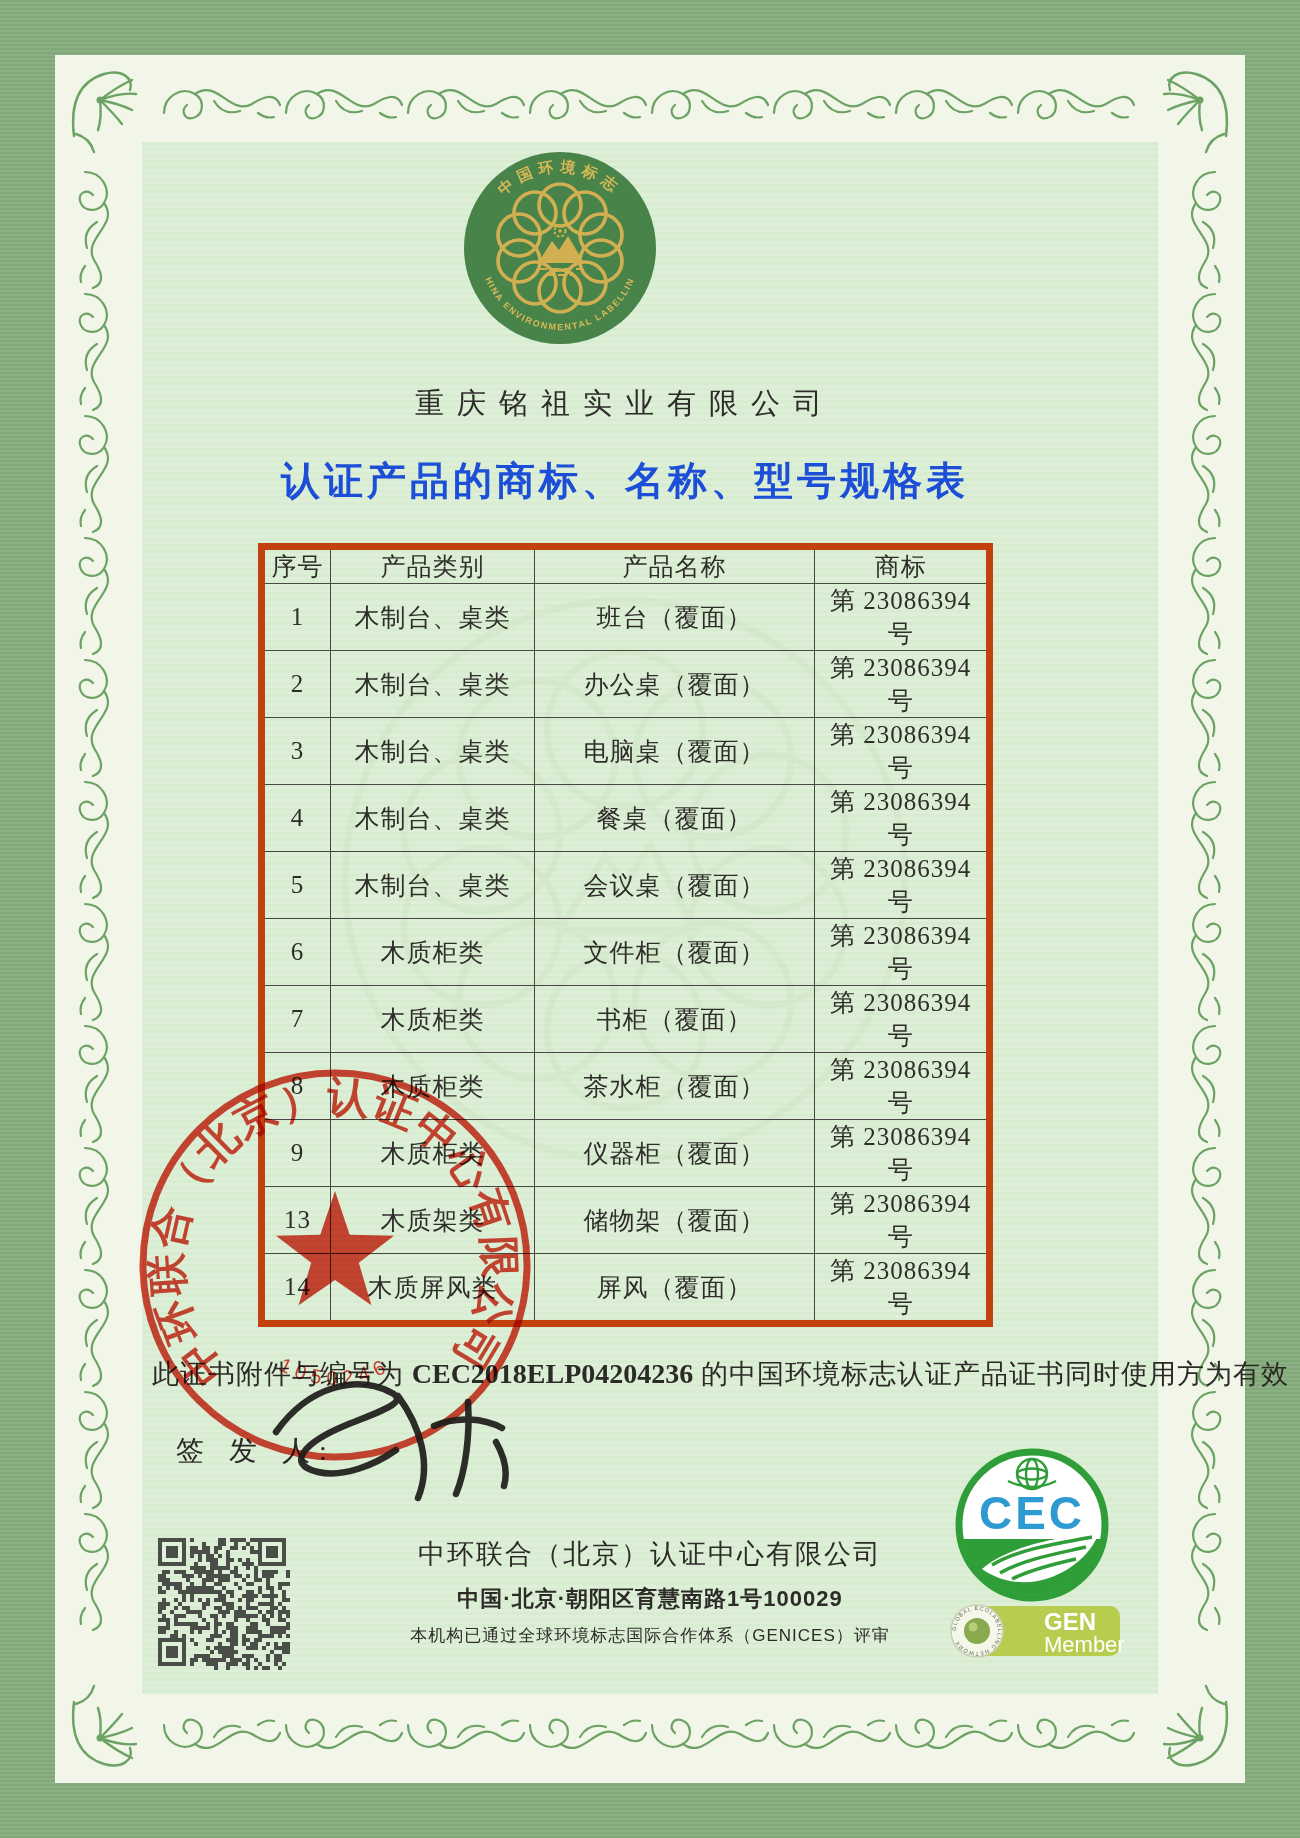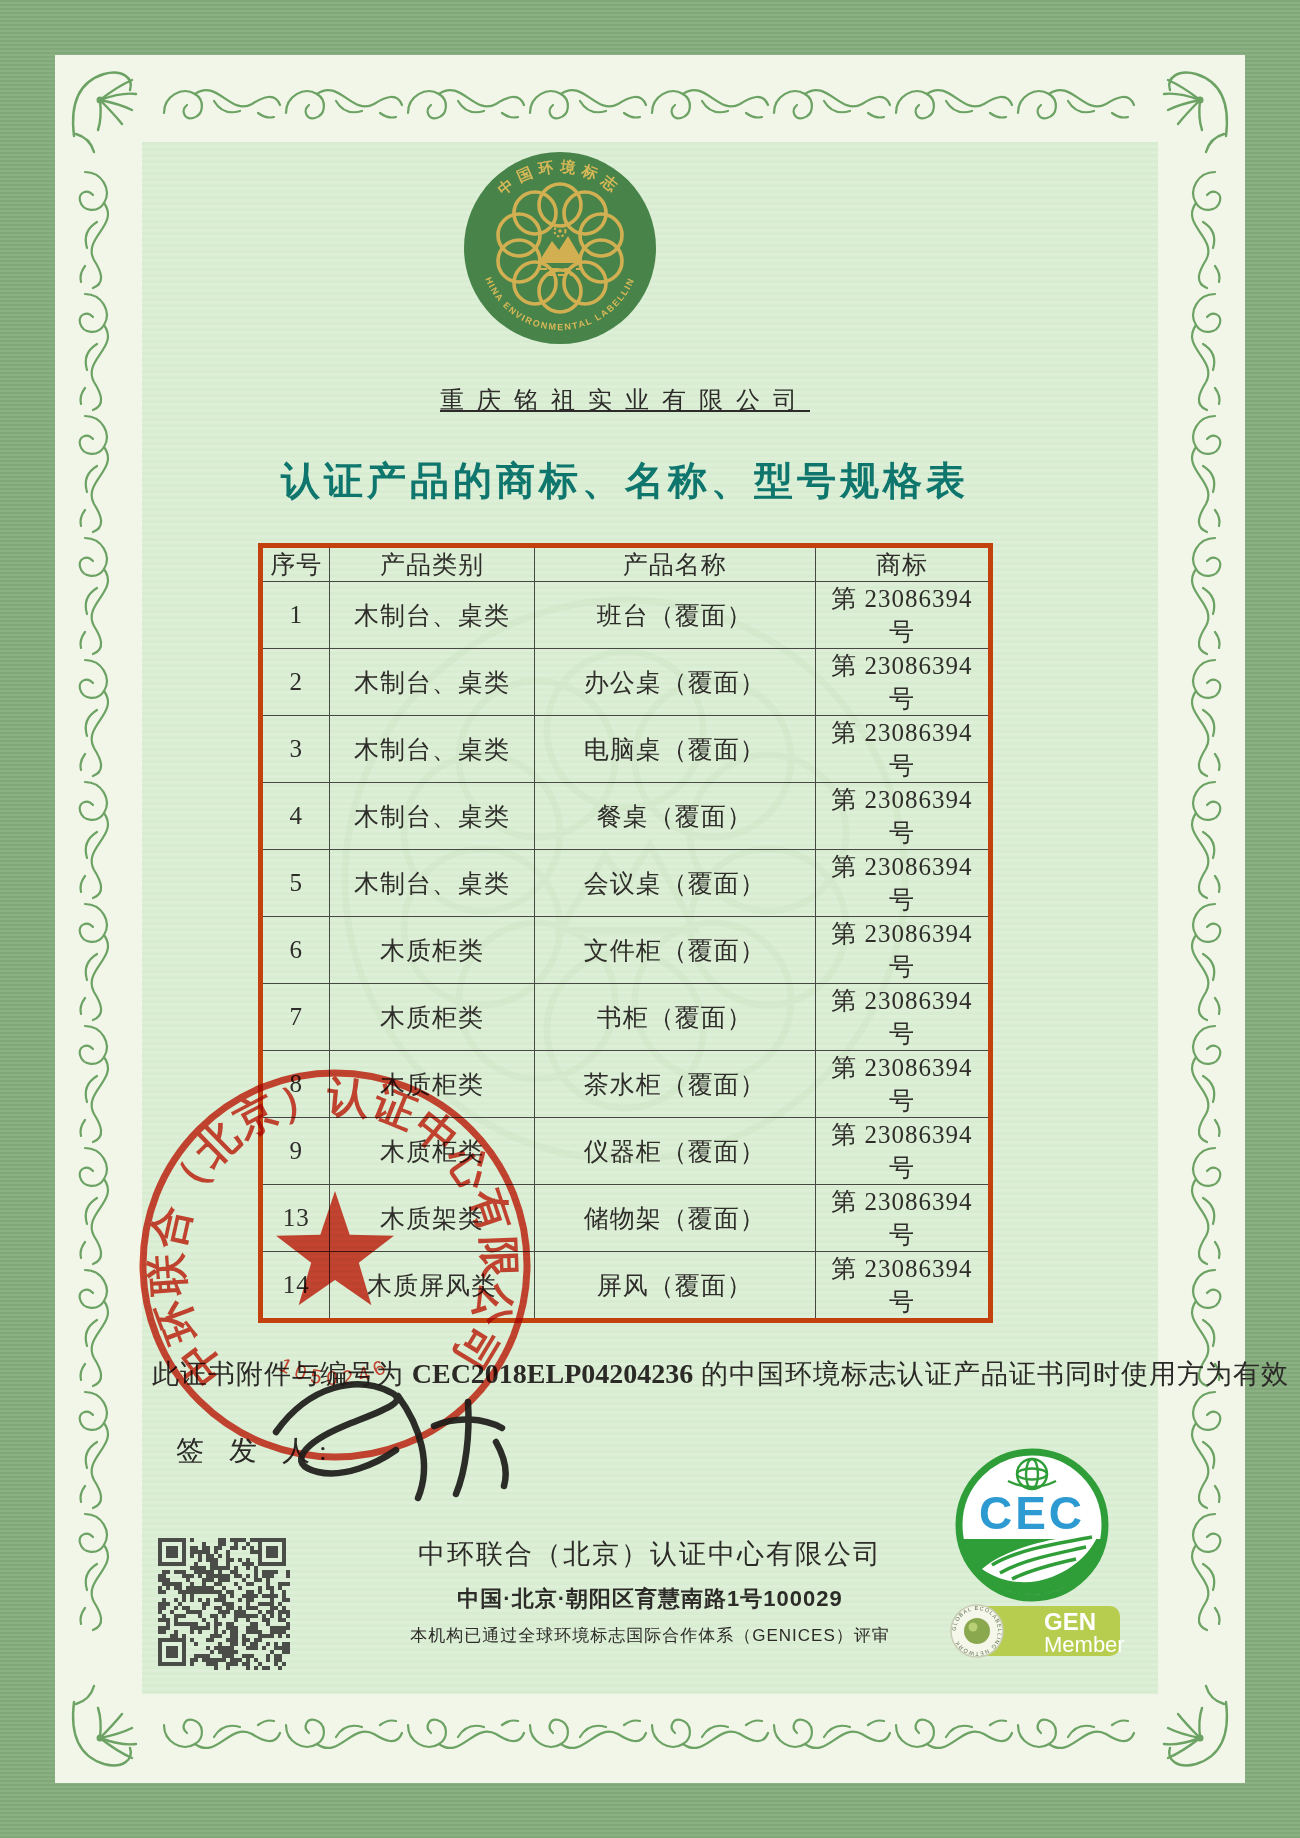--- a/index.html
+++ b/index.html
@@ -14,36 +14,36 @@
   }
   .inner{
     position:absolute;left:142px;top:142px;width:1016px;height:1552px;
     background:repeating-linear-gradient(180deg,#d8ecd1 0px,#d8ecd1 3px,#ddefd6 3px,#ddefd6 6px);
   }
   .ornament{position:absolute;left:0;top:0;pointer-events:none;}
   .wm{position:absolute;left:0;top:0;pointer-events:none;opacity:.55;}
   .toplogo{position:absolute;left:458px;top:148px;}
   .title-company{
     position:absolute;left:110px;top:384px;width:1030px;text-align:center;
-    font-size:24px;letter-spacing:13px;color:#2d2c2a;font-weight:500;text-decoration:underline;
+    font-size:29px;letter-spacing:13px;color:#2d2c2a;font-weight:500;
   }
   .title-sub{
     position:absolute;left:110px;top:454px;width:1030px;text-align:center;
-    font-size:39px;letter-spacing:4px;color:#0f766e;font-weight:bold;
+    font-size:39px;letter-spacing:4px;color:#1d4ed8;font-weight:bold;
   }
   table.products{
     position:absolute;left:258px;top:543px;width:735px;height:709px;
     border-collapse:collapse;table-layout:fixed;z-index:2;
   }
   table.products th,table.products td{
     border:1px solid #474744;text-align:center;vertical-align:middle;
     font-size:25px;color:#2e2d2a;font-weight:normal;letter-spacing:1px;
     padding:0;
   }
-  table.products{border:5px solid #c2410c;}
+  table.products{border:7px solid #c2410c;}
   table.products thead th{font-size:25px;}
   .statement{
     position:absolute;left:152px;top:1356px;width:1000px;z-index:1;
     font-size:27px;color:#2b2a27;letter-spacing:1px;white-space:nowrap;
   }
   .statement b{font-size:28px;letter-spacing:0;font-weight:bold;}
   .issuer{
     position:absolute;left:176px;top:1432px;font-size:28px;color:#2b2a27;
     letter-spacing:9px;z-index:1;
   }

